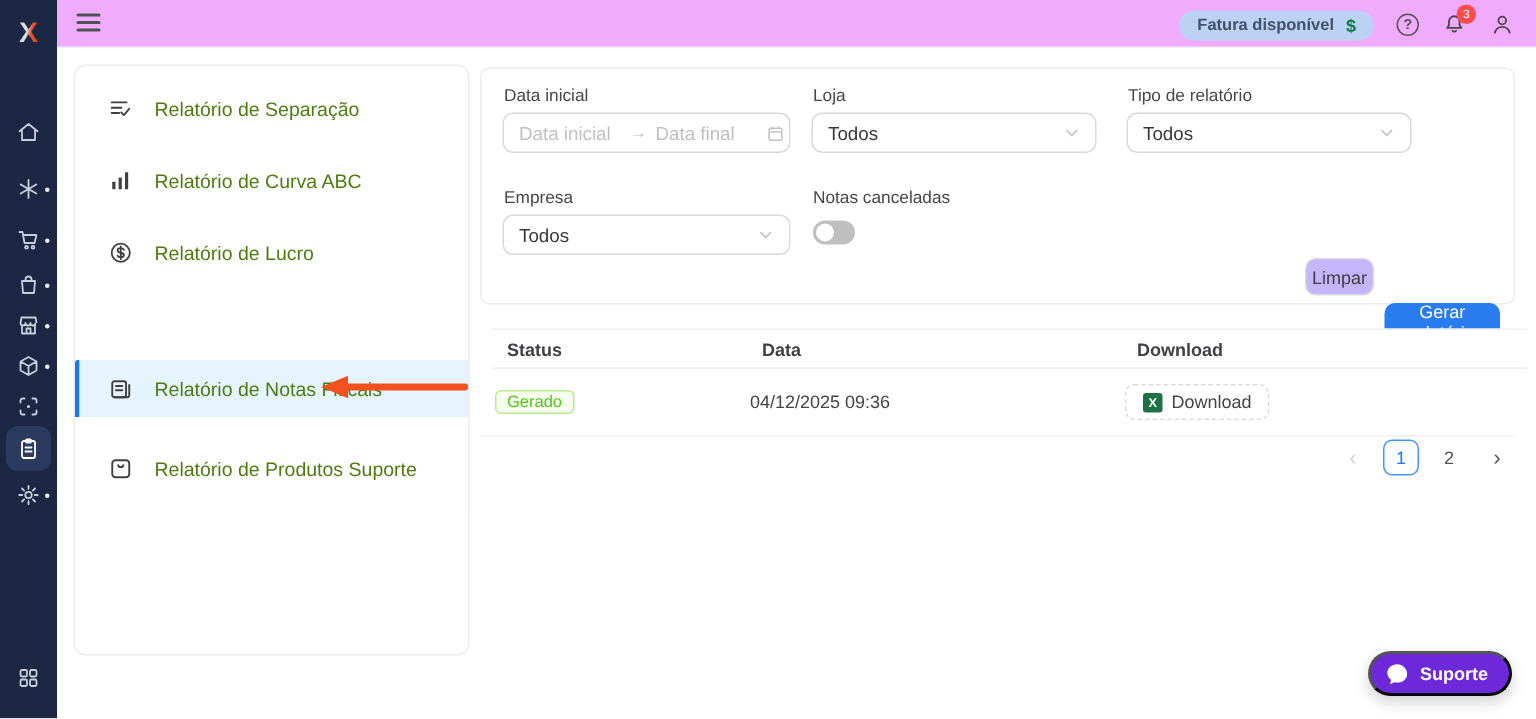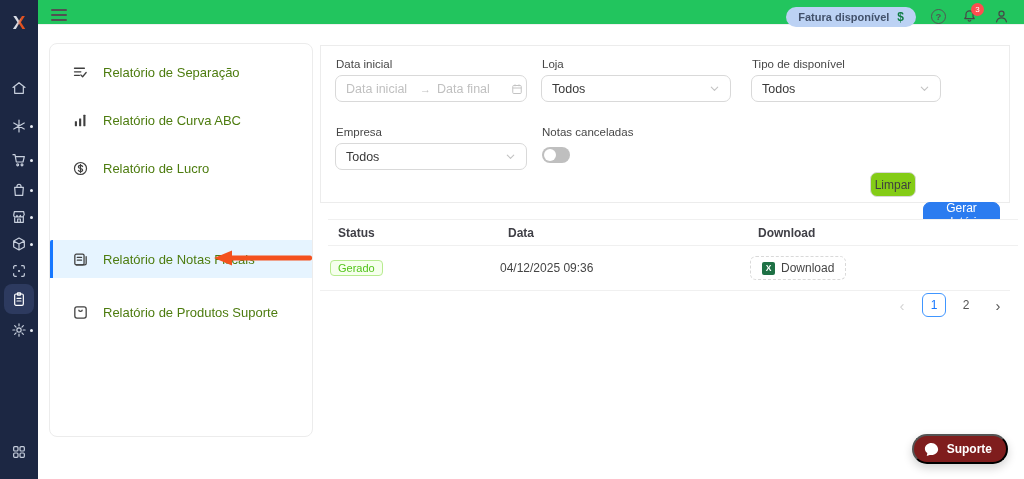--- a/index.html
+++ b/index.html
@@ -9,72 +9,72 @@
   
   .rail{position:absolute;left:0;top:0;width:38px;height:479px;background:#1c2743;}
   .rail-logo{position:absolute;left:0;top:12px;width:38px;text-align:center;font-weight:bold;font-size:19px;
     background:linear-gradient(100deg,#d9dde6 46%,#e2511f 54%);-webkit-background-clip:text;background-clip:text;color:transparent;}
   .rail-ic{position:absolute;left:7px;width:24px;height:24px;display:flex;align-items:center;justify-content:center;color:#c7cfdd;cursor:pointer;}
   .rail-ic svg{width:16px;height:16px;}
   .rail-ic .dot{position:absolute;right:-2px;top:50%;margin-top:-1.5px;width:3px;height:3px;border-radius:50%;background:#e8ecf4;}
   .rail-ic.active{background:#2d3a5f;border-radius:8px;left:4px;width:30px;height:30px;color:#ffffff;}
 
   
-  .header{position:absolute;left:38px;top:0;width:986px;height:25px;background:#22c55e;border-bottom:1px solid #f0f0f0;text-decoration:underline;}
+  .header{position:absolute;left:38px;top:0;width:986px;height:32px;background:#f0abfc;border-bottom:1px solid #f0f0f0;text-decoration:underline;}
   .hamburger{position:absolute;left:13px;top:9px;width:16px;height:14px;cursor:pointer;}
   .hamburger i{display:block;height:2px;background:#515151;margin-bottom:3px;border-radius:1px;}
   .head-right{position:absolute;right:14px;top:0;height:33px;display:flex;align-items:center;gap:15px;}
   .invoice-pill{display:flex;align-items:center;gap:8px;background:#bcd2f4;border-radius:11px;padding:3px 12px;font-size:11px;font-weight:bold;color:#42516b;cursor:pointer;}
   .invoice-pill .cur{color:#0e7c44;font-size:12px;}
   .h-icon{position:relative;color:#474747;cursor:pointer;display:flex;align-items:center;}
   .help-circle{width:15px;height:15px;border:1.3px solid #545454;border-radius:50%;font-size:9.5px;display:flex;align-items:center;justify-content:center;color:#545454;font-weight:bold;}
   .badge{position:absolute;top:-5px;right:-6px;min-width:13px;height:13px;background:#ff4d4f;border-radius:7px;color:#fff;font-size:8px;display:flex;align-items:center;justify-content:center;padding:0 2px;}
 
   
   .side-card{position:absolute;left:49px;top:43px;width:264px;height:394px;background:#fff;border:1px solid #ececec;border-radius:8px;}
   .side-item{position:absolute;left:0;width:100%;height:38px;display:flex;align-items:center;gap:14px;padding-left:22px;cursor:pointer;color:#4d7c0f;font-size:13px;}
   .side-item svg{width:17px;height:17px;flex:0 0 auto;color:#3f3f3f;}
   .side-item.active{background:#e6f4ff;border-left:3px solid #1677ff;padding-left:19px;border-top-left-radius:2px;}
   
   .anno-arrow{position:absolute;left:212px;top:249px;width:102px;height:18px;pointer-events:none;}
 
   
-  .filter-card{position:absolute;left:320px;top:45px;width:690px;height:158px;background:#fff;border:1px solid #ececec;border-radius:0;}
+  .filter-card{position:absolute;left:320px;top:45px;width:690px;height:158px;background:#fff;border:1px solid #ececec;border-radius:6px;}
   .f-label{position:absolute;font-size:11.5px;color:#474747;}
   .f-field{position:absolute;height:27px;border:1px solid #d9d9d9;border-radius:7px;background:#fff;display:flex;align-items:center;padding:0 10px;font-size:12.5px;color:#383838;cursor:pointer;}
   .f-field .chev{margin-left:auto;color:#c3c3c3;display:flex;}
   .range-input{gap:6px;cursor:text;}
   .range-input input{border:none;outline:none;padding:0;font-size:12.5px;width:68px;color:#383838;background:transparent;}
   .range-input input::placeholder{color:#c0c0c0;}
   .range-arrow{color:#c0c0c0;font-size:11px;}
   .cal-ic{margin-left:auto;color:#c3c3c3;display:flex;}
   .switch{position:absolute;width:28px;height:16px;background:#bfbfbf;border-radius:8px;cursor:pointer;}
   .switch .knob{position:absolute;left:2px;top:2px;width:12px;height:12px;border-radius:50%;background:#fff;}
   .btn{position:absolute;height:25px;border-radius:7px;font-size:12px;display:flex;align-items:center;justify-content:center;cursor:pointer;}
-  .btn-plain{border:1px solid #d9d9d9;background:#84cc16;color:#3f3f3f;}
+  .btn-plain{border:1px solid #d9d9d9;background:#c4b5fd;color:#3f3f3f;}
   .btn-primary{background:#2b7cf0;border:1px solid #2b7cf0;color:#fff;margin-top:30px;}
 
   
   .tbl-head{position:absolute;left:328px;top:219px;width:690px;height:27px;border-top:1px solid #f0f0f0;border-bottom:1px solid #f0f0f0;background:#fff;}
   .tbl-row{position:absolute;left:320px;top:246px;width:690px;height:45px;border-bottom:1px solid #f0f0f0;background:#fff;}
   .th{position:absolute;top:0;height:100%;display:flex;align-items:center;font-size:12px;font-weight:bold;color:#3f3f46;}
   .td{position:absolute;top:0;height:100%;display:flex;align-items:center;font-size:12px;color:#454545;}
   .tag-green{font-size:11px;color:#52c41a;background:#f6ffed;border:1px solid #b7eb8f;border-radius:4px;padding:1px 7px;}
   .dl-btn{display:flex;align-items:center;gap:6px;border:1px dashed #d9d9d9;border-radius:6px;background:#fff;padding:4px 11px;font-size:12px;color:#454545;cursor:pointer;}
   .xls{width:13px;height:13px;border-radius:2px;background:#1e7145;color:#fff;font-size:8.5px;font-weight:bold;display:flex;align-items:center;justify-content:center;}
 
   
   .pager{position:absolute;top:293px;right:14px;display:flex;align-items:center;gap:8px;}
   .pg{width:24px;height:24px;display:flex;align-items:center;justify-content:center;font-size:12px;border-radius:6px;cursor:pointer;color:#555;}
   .pg.disabled{color:#d4d4d4;cursor:default;}
   .pg.active{border:1px solid #4096ff;color:#1677ff;}
   .pg.arrow{font-size:15px;}
 
   
-  .support{position:absolute;right:16px;top:434px;height:30px;border-radius:15px;background:#7f1d1d;color:#fff;display:flex;align-items:center;gap:7px;padding:0 14px 0 9px;font-size:12px;font-weight:bold;cursor:pointer;box-shadow:0 4px 10px rgba(0,0,0,.18);}
+  .support{position:absolute;right:16px;top:434px;height:30px;border-radius:15px;background:#6d28d9;color:#fff;display:flex;align-items:center;gap:7px;padding:0 14px 0 9px;font-size:12px;font-weight:bold;cursor:pointer;box-shadow:0 4px 10px rgba(0,0,0,.18);}
 </style>
 </head>
 <body>
 
 <div id="app">
 
   <nav class="rail">
     <div class="rail-logo">X</div>
 
     <div class="rail-ic" style="top:76px">
@@ -212,21 +212,21 @@
   </aside>
 
   <svg class="anno-arrow" viewBox="0 0 102 18">
     <rect x="16" y="6.6" width="84" height="4.8" rx="2" fill="#f4511e"></rect>
     <polygon points="2,9 20,1.5 20,16.5" fill="#f4511e"></polygon>
   </svg>
 
   <section class="filter-card">
     <span class="f-label" style="left:15px;top:12px">Data inicial</span>
     <span class="f-label" style="left:221px;top:12px">Loja</span>
-    <span class="f-label" style="left:431px;top:12px">Tipo de disponível</span>
+    <span class="f-label" style="left:431px;top:12px">Tipo de relatório</span>
     <span class="f-label" style="left:15px;top:80px">Empresa</span>
     <span class="f-label" style="left:221px;top:80px">Notas canceladas</span>
 
     <div class="f-field range-input" style="left:14px;top:29px;width:192px">
       <input placeholder="Data inicial" style="">
       <span class="range-arrow">→</span>
       <input placeholder="Data final" style="">
       <span class="cal-ic">
         <svg width="12" height="12" viewBox="0 0 24 24" fill="none" stroke="currentColor" stroke-width="2">
             <rect x="3.5" y="5" width="17" height="16" rx="2"></rect>

